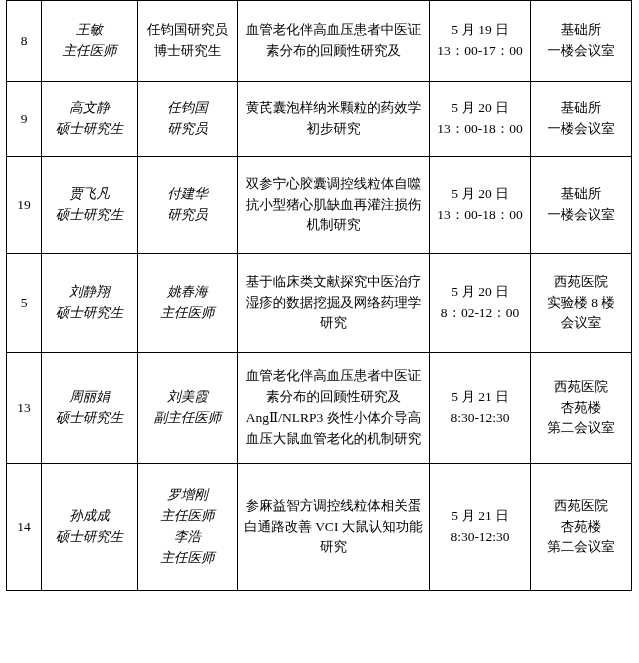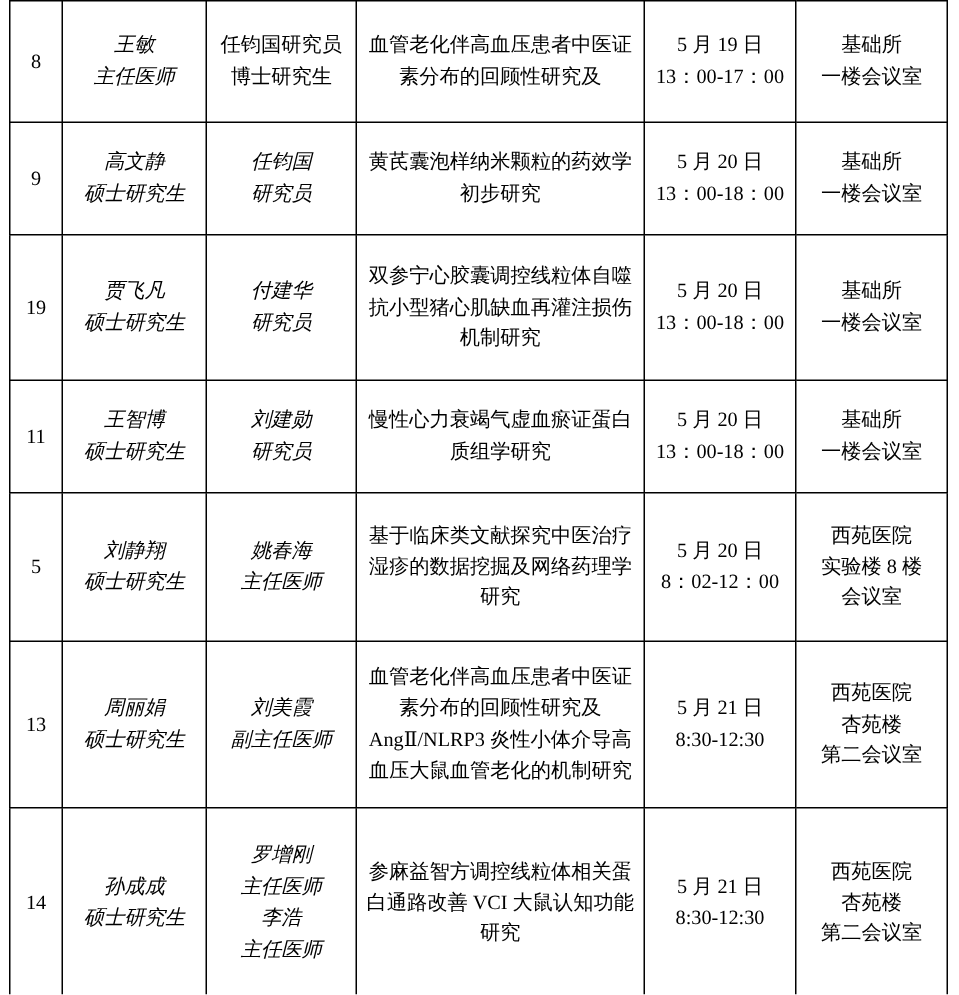--- a/index.html
+++ b/index.html
@@ -140,40 +140,20 @@
         <td class="time-cell">
           <div>5 月 20 日</div>
           <div>13：00-18：00</div>
         </td>
         <td class="place-cell">
           <div>基础所</div>
           <div>一楼会议室</div>
         </td>
       </tr>
 
-      <tr class="row-h-4">
-        <td class="no-cell">11</td>
-        <td class="cell-lines">
-          <div>王智博</div>
-          <div>硕士研究生</div>
-        </td>
-        <td class="cell-lines">
-          <div>刘建勋</div>
-          <div>研究员</div>
-        </td>
-        <td class="title-cell">慢性心力衰竭气虚血瘀证蛋白质组学研究</td>
-        <td class="time-cell">
-          <div>5 月 20 日</div>
-          <div>13：00-18：00</div>
-        </td>
-        <td class="place-cell">
-          <div>基础所</div>
-          <div>一楼会议室</div>
-        </td>
-      </tr>
 
       <tr class="row-h-5">
         <td class="no-cell">5</td>
         <td class="cell-lines">
           <div>刘静翔</div>
           <div>硕士研究生</div>
         </td>
         <td class="cell-lines">
           <div>姚春海</div>
           <div>主任医师</div>

